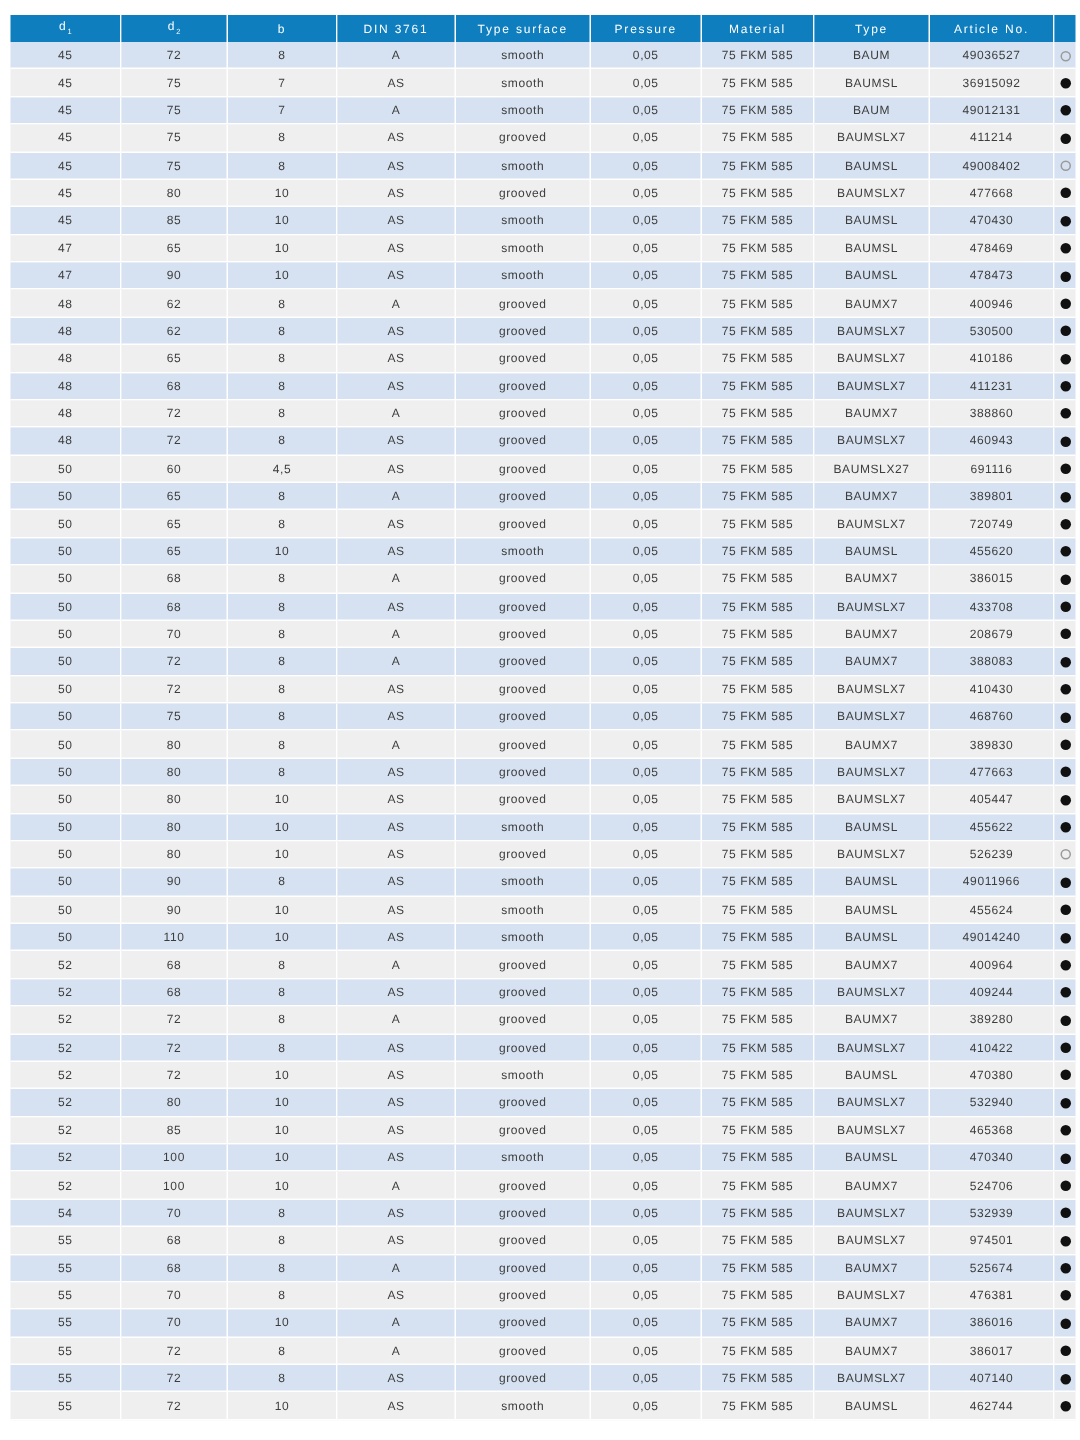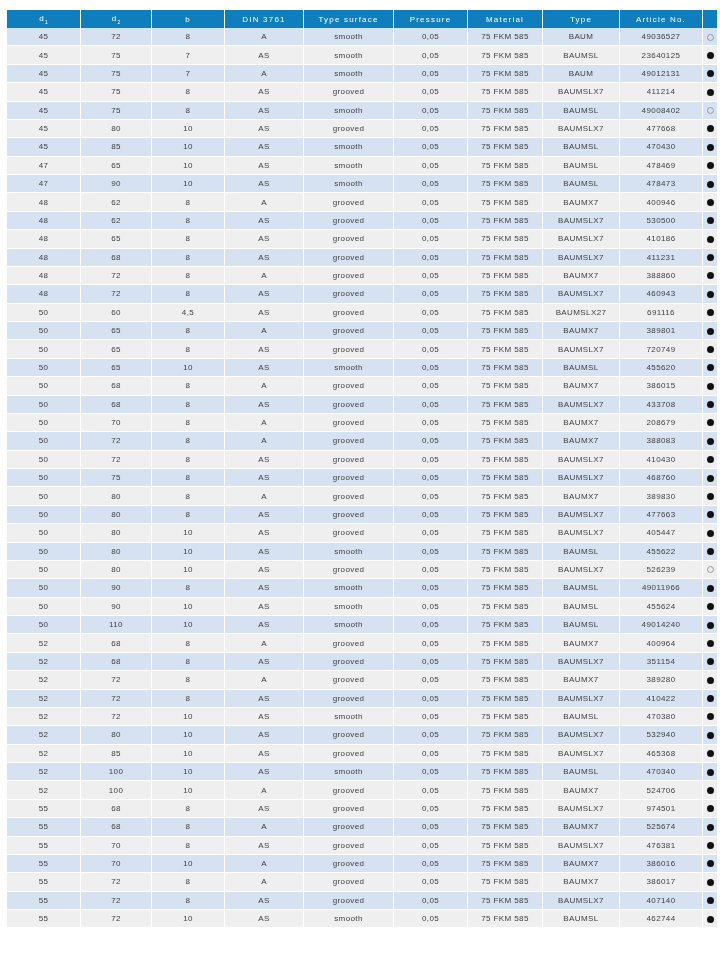--- a/index.html
+++ b/index.html
@@ -127,21 +127,21 @@
         </tr>
         <tr class="row-gray">
           <td>45</td>
           <td>75</td>
           <td>7</td>
           <td>AS</td>
           <td>smooth</td>
           <td>0,05</td>
           <td>75 FKM 585</td>
           <td>BAUMSL</td>
-          <td>23640125</td>
+          <td>36915092</td>
           <td><span class="dot filled"></span></td>
         </tr>
         <tr class="row-blue">
           <td>45</td>
           <td>75</td>
           <td>7</td>
           <td>A</td>
           <td>smooth</td>
           <td>0,05</td>
           <td>75 FKM 585</td>
@@ -523,21 +523,21 @@
         </tr>
         <tr class="row-blue">
           <td>52</td>
           <td>68</td>
           <td>8</td>
           <td>AS</td>
           <td>grooved</td>
           <td>0,05</td>
           <td>75 FKM 585</td>
           <td>BAUMSLX7</td>
-          <td>351154</td>
+          <td>409244</td>
           <td><span class="dot filled"></span></td>
         </tr>
         <tr class="row-gray">
           <td>52</td>
           <td>72</td>
           <td>8</td>
           <td>A</td>
           <td>grooved</td>
           <td>0,05</td>
           <td>75 FKM 585</td>
@@ -608,20 +608,32 @@
         <tr class="row-gray">
           <td>52</td>
           <td>100</td>
           <td>10</td>
           <td>A</td>
           <td>grooved</td>
           <td>0,05</td>
           <td>75 FKM 585</td>
           <td>BAUMX7</td>
           <td>524706</td>
+          <td><span class="dot filled"></span></td>
+        </tr>
+        <tr class="row-blue">
+          <td>54</td>
+          <td>70</td>
+          <td>8</td>
+          <td>AS</td>
+          <td>grooved</td>
+          <td>0,05</td>
+          <td>75 FKM 585</td>
+          <td>BAUMSLX7</td>
+          <td>532939</td>
           <td><span class="dot filled"></span></td>
         </tr>
         <tr class="row-gray">
           <td>55</td>
           <td>68</td>
           <td>8</td>
           <td>AS</td>
           <td>grooved</td>
           <td>0,05</td>
           <td>75 FKM 585</td>

